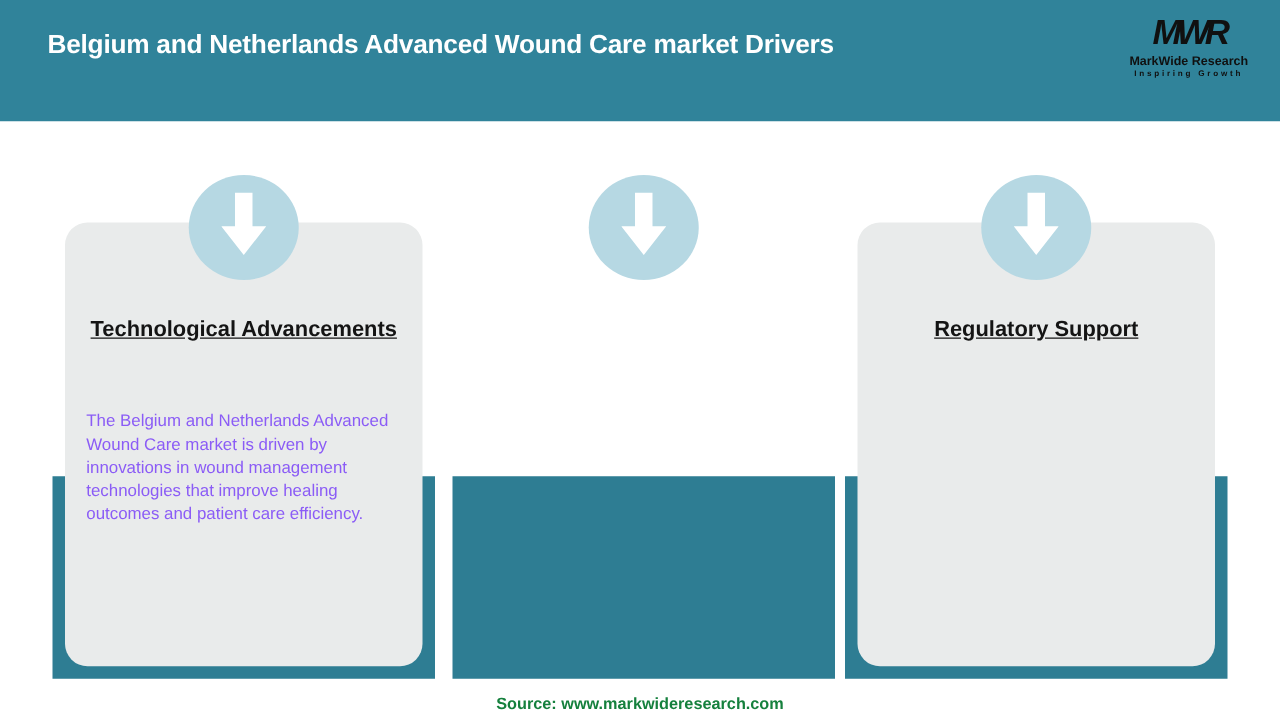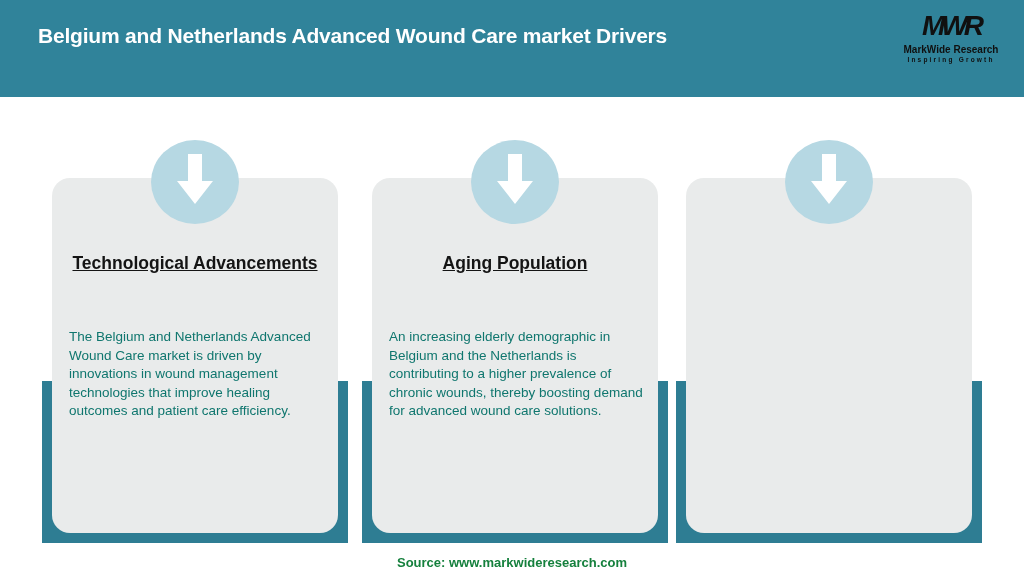--- a/index.html
+++ b/index.html
@@ -109,21 +109,21 @@
     font-weight: 700;
     color: #141414;
     text-decoration: underline;
   }
   .card-body {
     position: absolute;
     left: 17px; right: 15px;
     top: 150px;
     font-size: 13.5px;
     line-height: 18.5px;
-    color: #0f766e;
+    color: #8b5cf6;
     text-align: left;
   }
 
   
   .source {
     position: absolute;
     left: 0;
     width: 1024px;
     top: 555px;
     text-align: center;
@@ -164,36 +164,33 @@
       <span>
         <svg width="36" height="52" viewBox="0 0 36 52">
           <polygon points="11,0 25,0 25,27 36,27 18,50 0,27 11,27" fill="#ffffff"></polygon>
         </svg>
       </span>
     </div>
   </div>
 
   <div class="card-wrap c2">
     <div class="teal-back"></div>
-    <div class="card">
-      <div class="card-title">Aging Population</div>
-      <div class="card-body">An increasing elderly demographic in Belgium and the Netherlands is contributing to a higher prevalence of chronic wounds, thereby boosting demand for advanced wound care solutions.</div>
-    </div>
     <div class="circle">
       <span>
         <svg width="36" height="52" viewBox="0 0 36 52">
           <polygon points="11,0 25,0 25,27 36,27 18,50 0,27 11,27" fill="#ffffff"></polygon>
         </svg>
       </span>
     </div>
   </div>
 
   <div class="card-wrap c3">
     <div class="teal-back"></div>
     <div class="card">
+      <div class="card-title">Regulatory Support</div>
     </div>
     <div class="circle">
       <span>
         <svg width="36" height="52" viewBox="0 0 36 52">
           <polygon points="11,0 25,0 25,27 36,27 18,50 0,27 11,27" fill="#ffffff"></polygon>
         </svg>
       </span>
     </div>
   </div>
 

